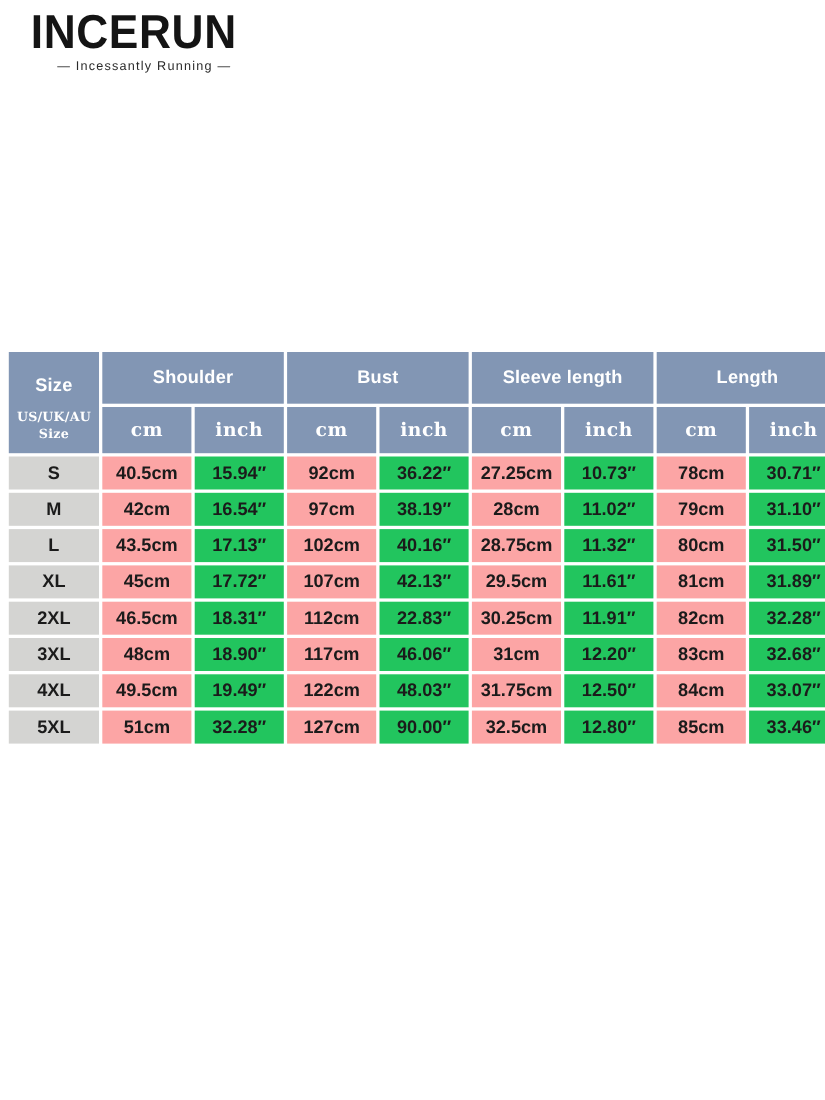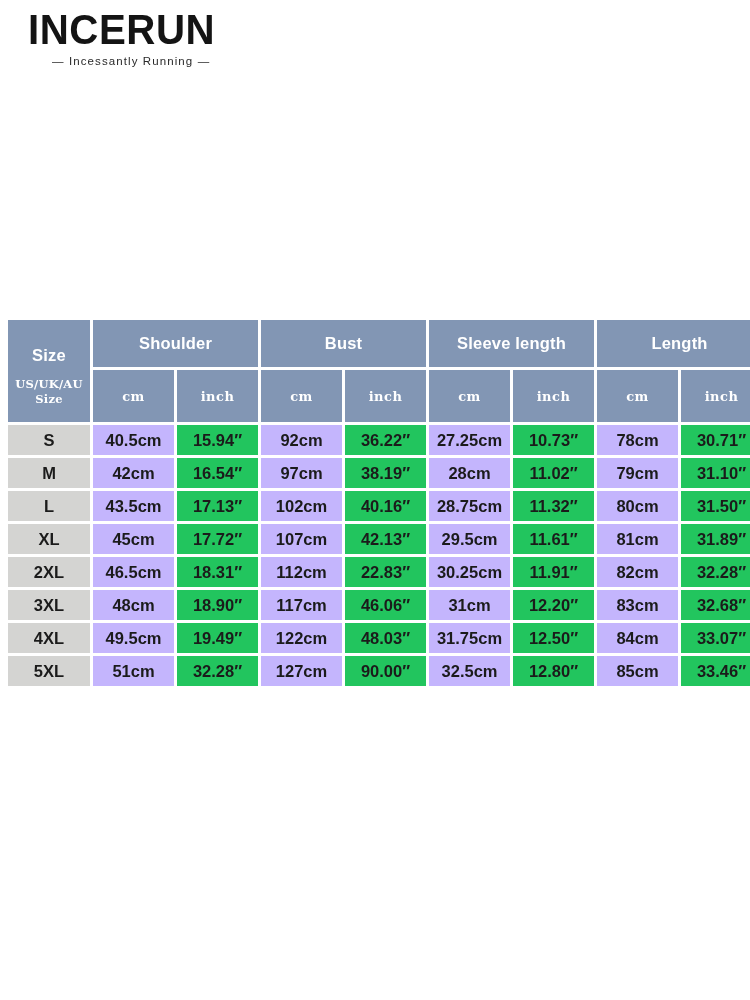--- a/index.html
+++ b/index.html
@@ -74,37 +74,37 @@
     color: #ffffff;
     height: 47px;
     font-family: "Liberation Sans", sans-serif;
     font-weight: 700;
     font-size: 16.5px;
     letter-spacing: 0.2px;
   }
   th.sub {
     background: #8296b4;
     color: #ffffff;
-    height: 52px;
+    height: 42px;
     font-family: "DejaVu Serif", serif;
     font-weight: 700;
-    font-size: 13px;
+    font-size: 17px;
     letter-spacing: 0.5px;
   }
 
   
   td {
     height: 30px;
     font-family: "Liberation Sans", sans-serif;
     font-weight: 700;
     font-size: 16.5px;
     color: #1b1b1b;
   }
   td.sz   { background: #d4d4d2; }
-  td.cm   { background: #c4b5fd; }
+  td.cm   { background: #fca5a5; }
   td.inch { background: #22c55e; }
 
   
   col.c-size  { width: 82px; }
   col.c-cm    { width: 81px; }
   col.c-inch  { width: 81px; }
 </style>
 </head>
 <body>
 

